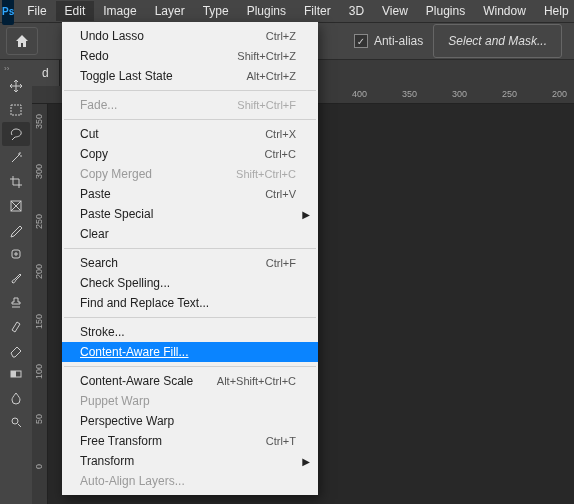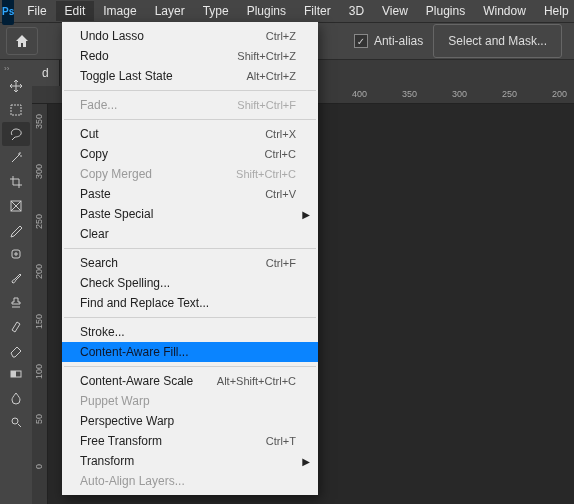--- a/index.html
+++ b/index.html
@@ -18,25 +18,25 @@
 .canvas-area { flex: 1; position: relative; background: #282828; }
 .tab-row { display: flex; background: #3a3a3a; height: 26px; align-items: center; }
 .tab { padding: 0 10px; height: 100%; display: flex; align-items: center; gap: 6px; color: #ddd; border-right: 1px solid #222; background: #454545; }
 .ruler-h { height: 18px; background: #3a3a3a; border-bottom: 1px solid #222; display: flex; position: relative; overflow: hidden; font-size: 9px; color: #aaa; }
 .ruler-h .tick { position: absolute; top: 3px; }
 .ruler-v { position: absolute; left: 0; top: 44px; width: 16px; bottom: 0; background: #3a3a3a; border-right: 1px solid #222; font-size: 9px; color: #aaa; }
 .ruler-v .tick { position: absolute; left: 2px; writing-mode: vertical-rl; transform: rotate(180deg); }
 .options-row { position: absolute; top: 22px; right: 12px; height: 38px; display: flex; align-items: center; gap: 10px; }
 .checkbox-lbl { display: flex; align-items: center; gap: 6px; color: #ddd; }
 .chk { width: 14px; height: 14px; border: 1px solid #888; display: flex; align-items: center; justify-content: center; background: #333; font-size: 10px; color: #ccc; }
-.mask-btn { background: #454545; border: 1px solid #666; padding: 9px 14px; color: #ddd; border-radius: 3px; font-size: 12px; }
+.mask-btn { background: #454545; border: 1px solid #666; padding: 9px 14px; color: #ddd; border-radius: 3px; font-size: 12px; font-style: italic; }
 .dropdown { position: absolute; top: 22px; left: 62px; width: 256px; background: #f0f0f0; color: #222; box-shadow: 2px 4px 12px rgba(0,0,0,0.5); z-index: 100; padding: 4px 0; font-size: 12px; }
 .dropdown .row { display: flex; justify-content: space-between; align-items: center; padding: 3px 22px 3px 18px; cursor: default; position: relative; }
 .dropdown .row.disabled { color: #9a9a9a; justify-content: space-between; }
-.dropdown .row.highlighted { background: #0a84ff; color: #0f172a; }
+.dropdown .row.highlighted { background: #0a84ff; color: #ffffff; text-decoration: underline; }
 .dropdown .shortcut { color: #555; font-size: 11px; }
 .dropdown .row.disabled .shortcut { color: #aaa; }
 .dropdown .sep { height: 1px; background: #d0d0d0; margin: 4px 2px; }
 .dropdown .arrow { position: absolute; right: 8px; font-size: 10px; }
 svg { display: block; }
 </style>
 </head>
 <body>
 
 <div class="menubar">

